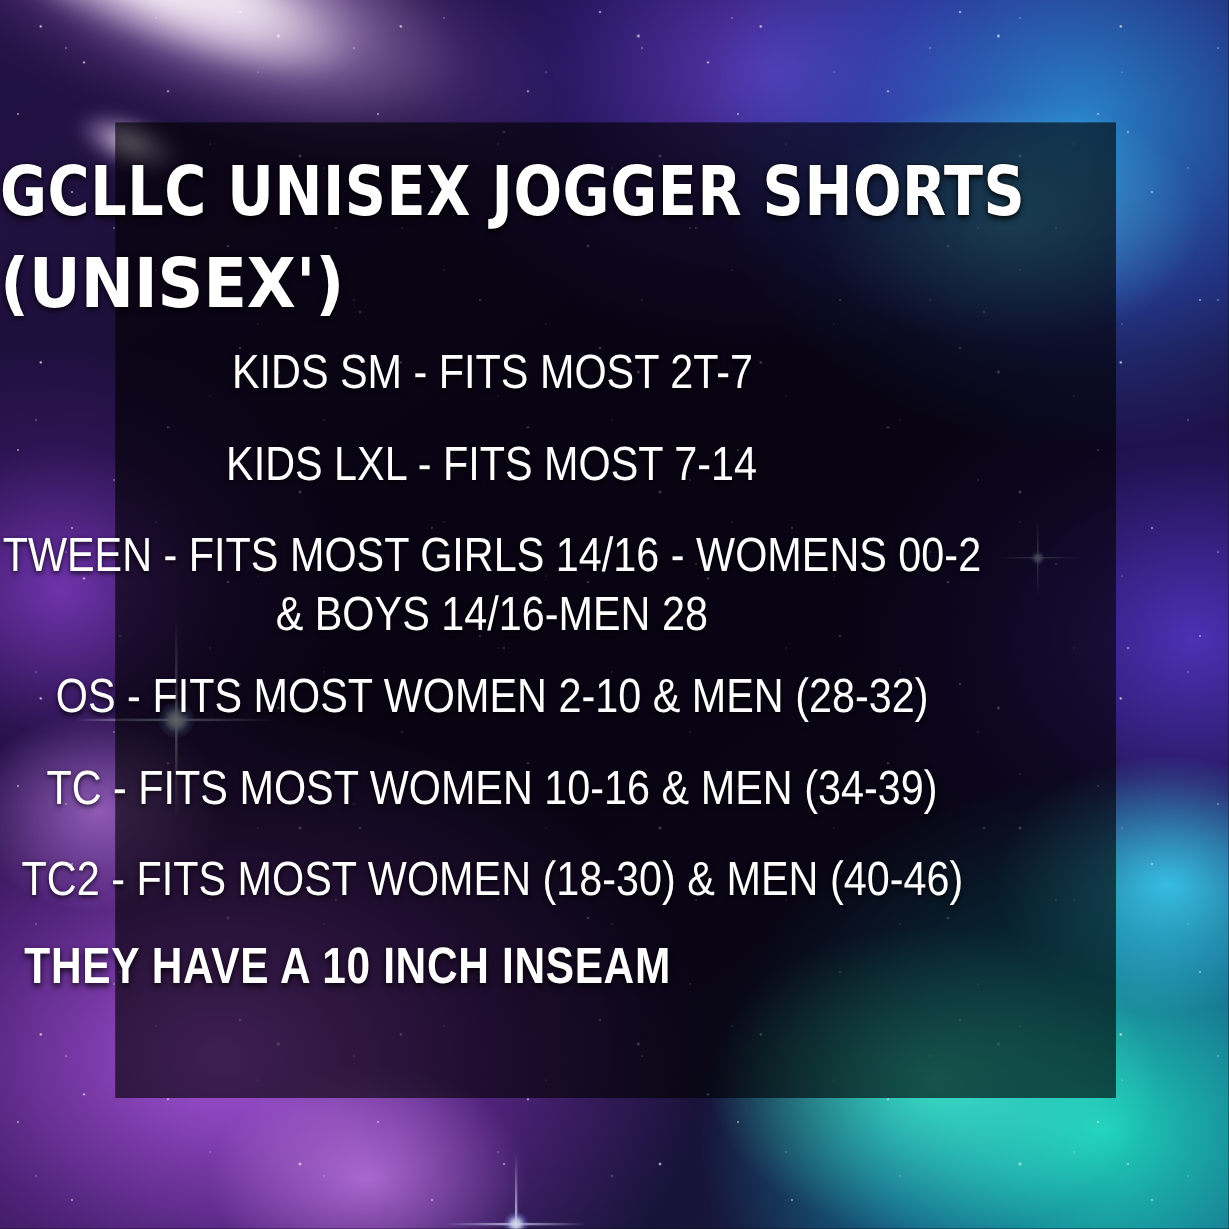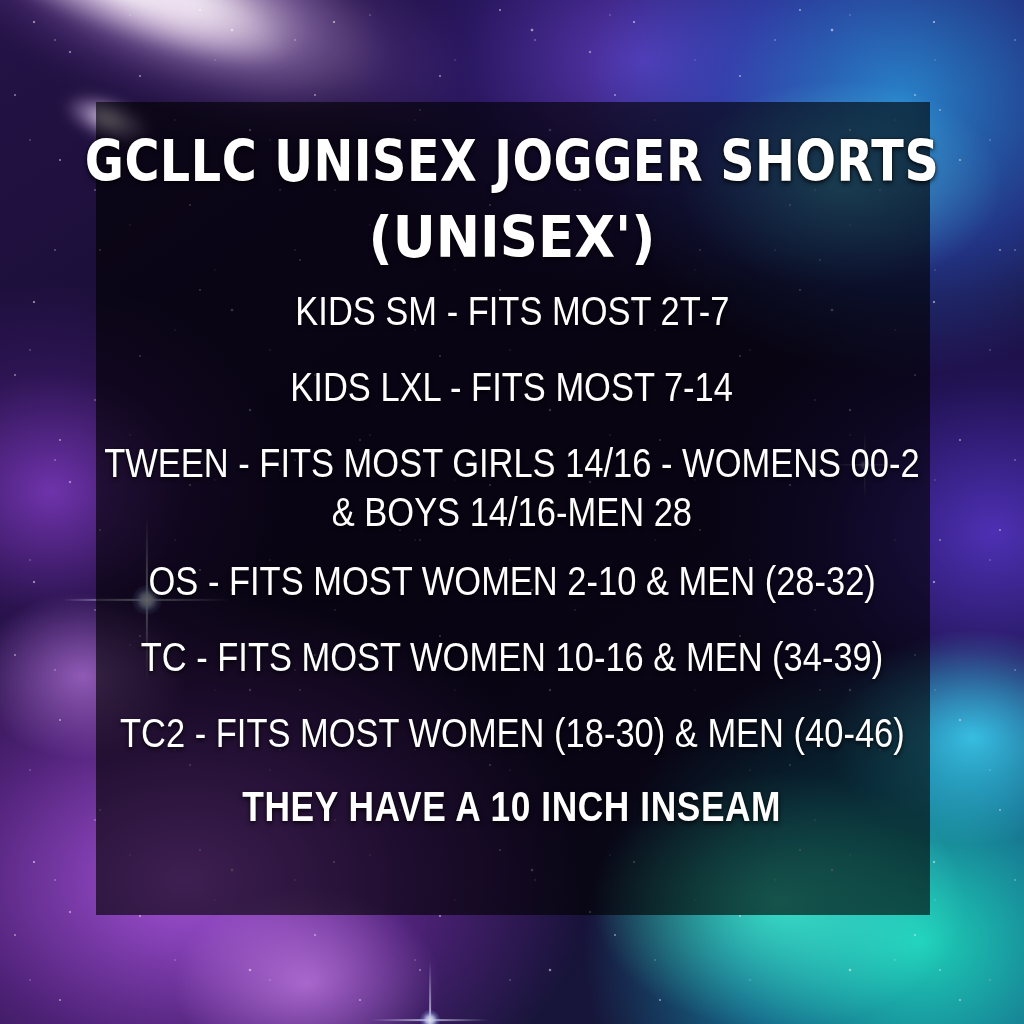--- a/index.html
+++ b/index.html
@@ -130,21 +130,21 @@
     background:rgba(0,0,0,.62);
   }
 
   
   .text-layer{
     position:absolute;
     left:0; top:102px;
     width:1024px; height:813px;
     display:flex;
     flex-direction:column;
-    align-items:center;
+    align-items:flex-start;
     padding-top:30px;
   }
 
   .title{
     font-family:"DejaVu Sans", sans-serif;
     font-weight:700;
     font-size:53px;
     line-height:1.02;
     letter-spacing:.5px;
     color:#ffffff;

